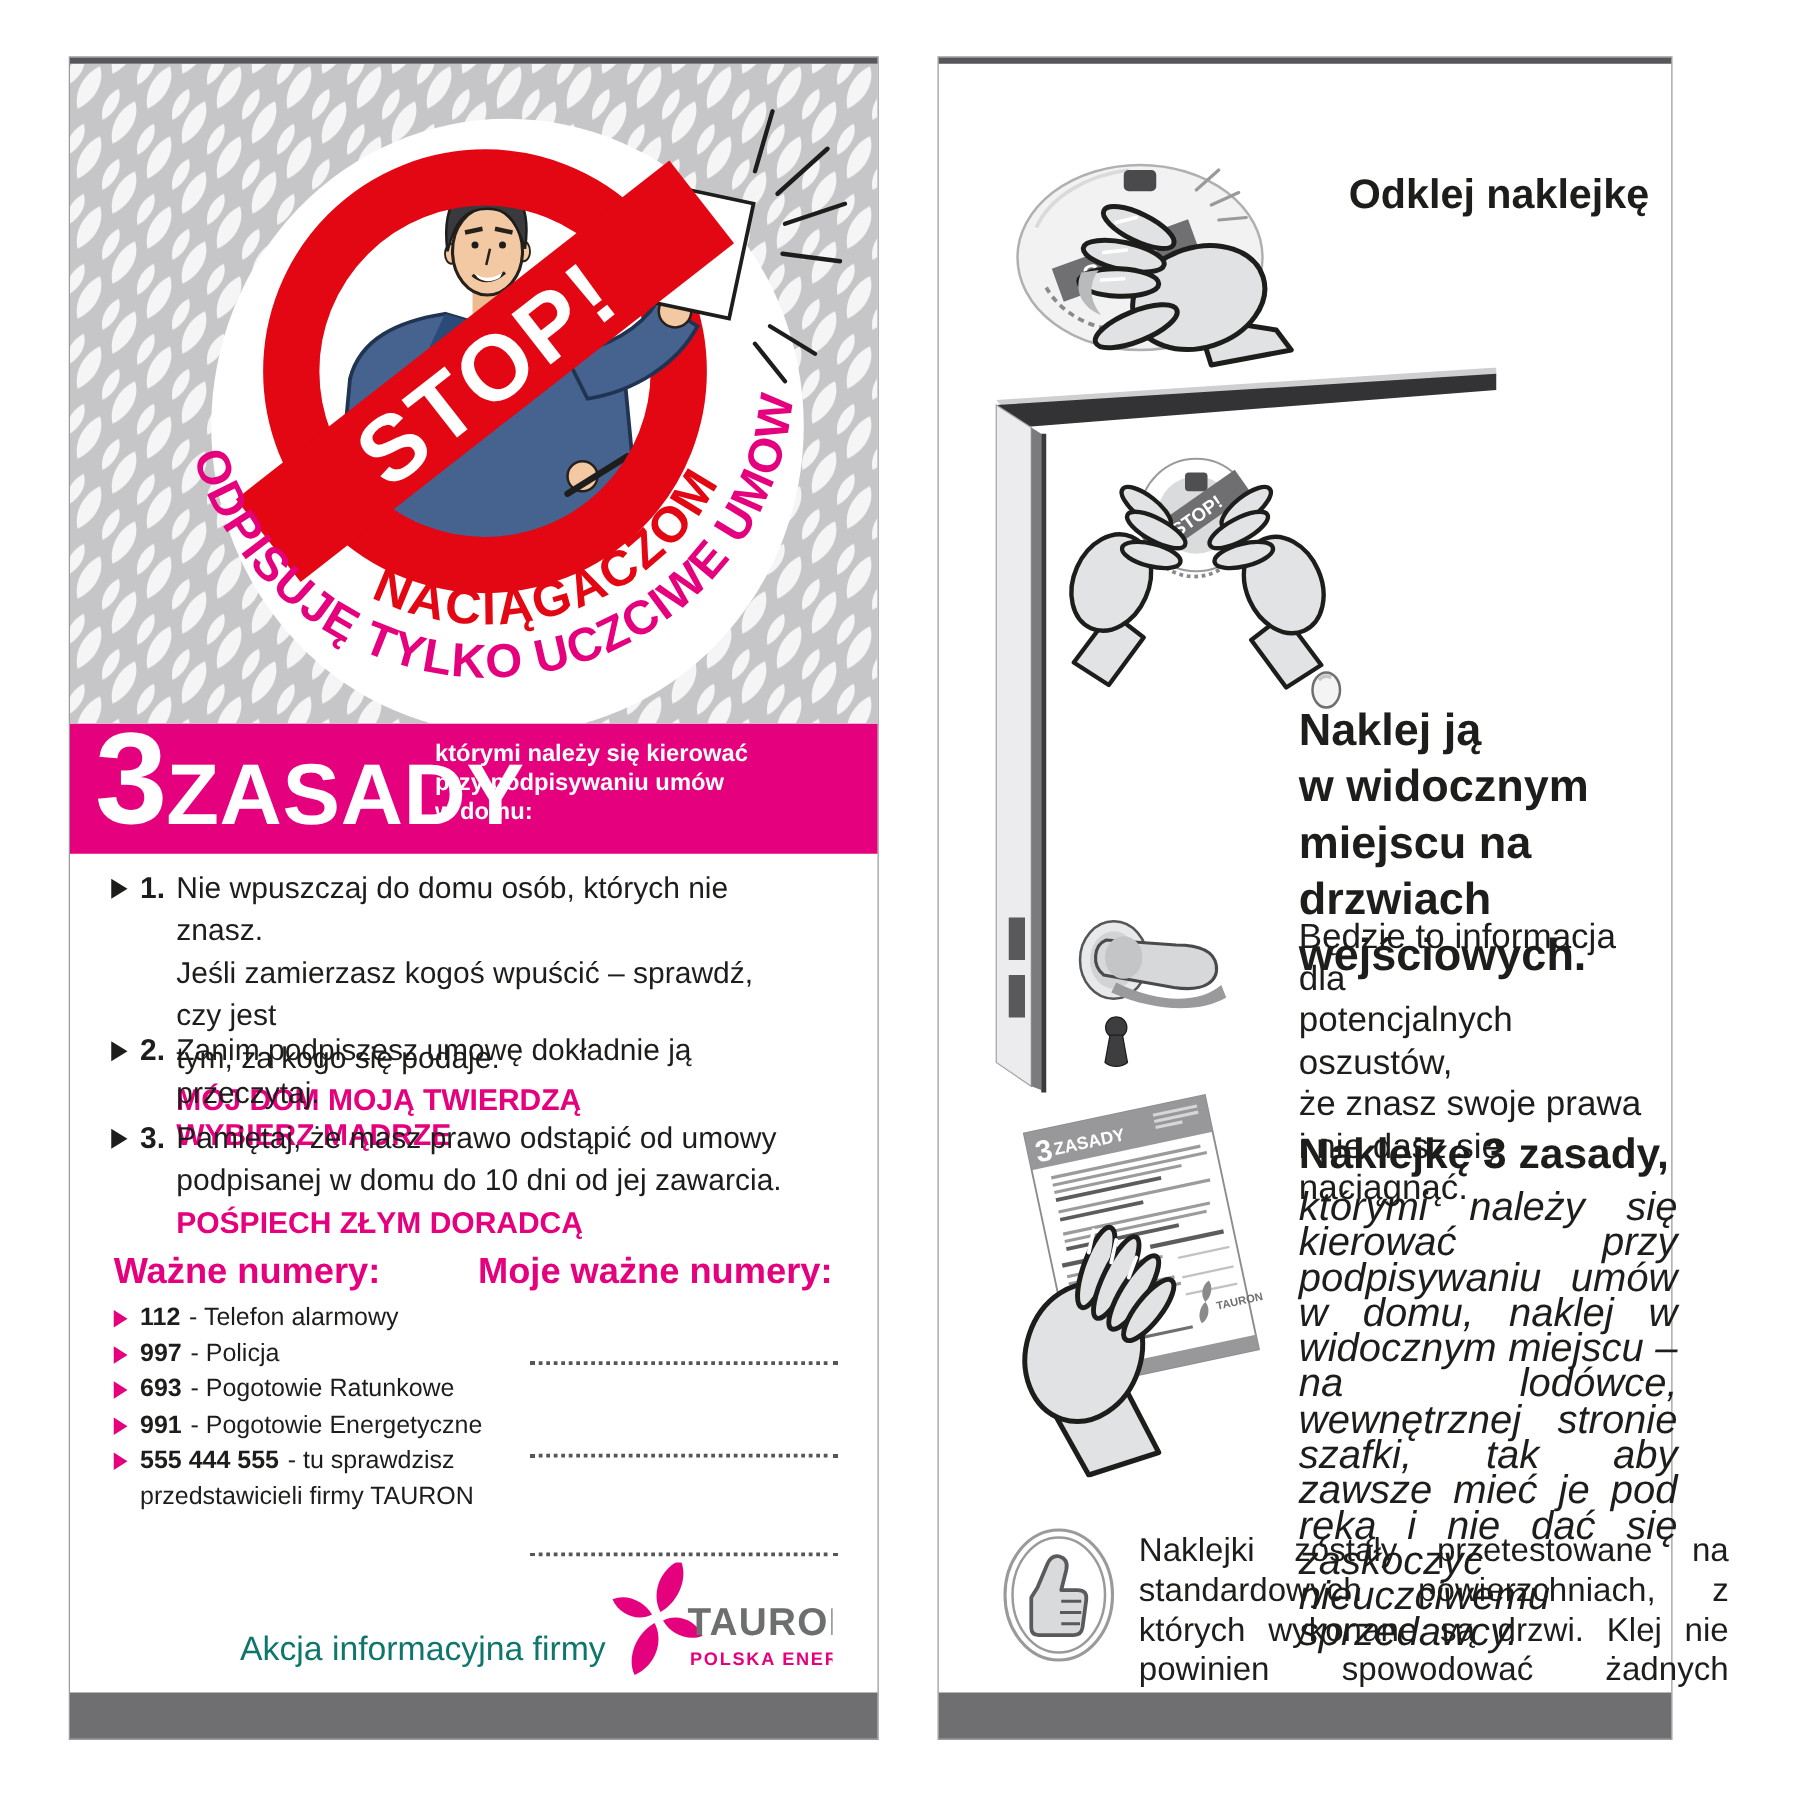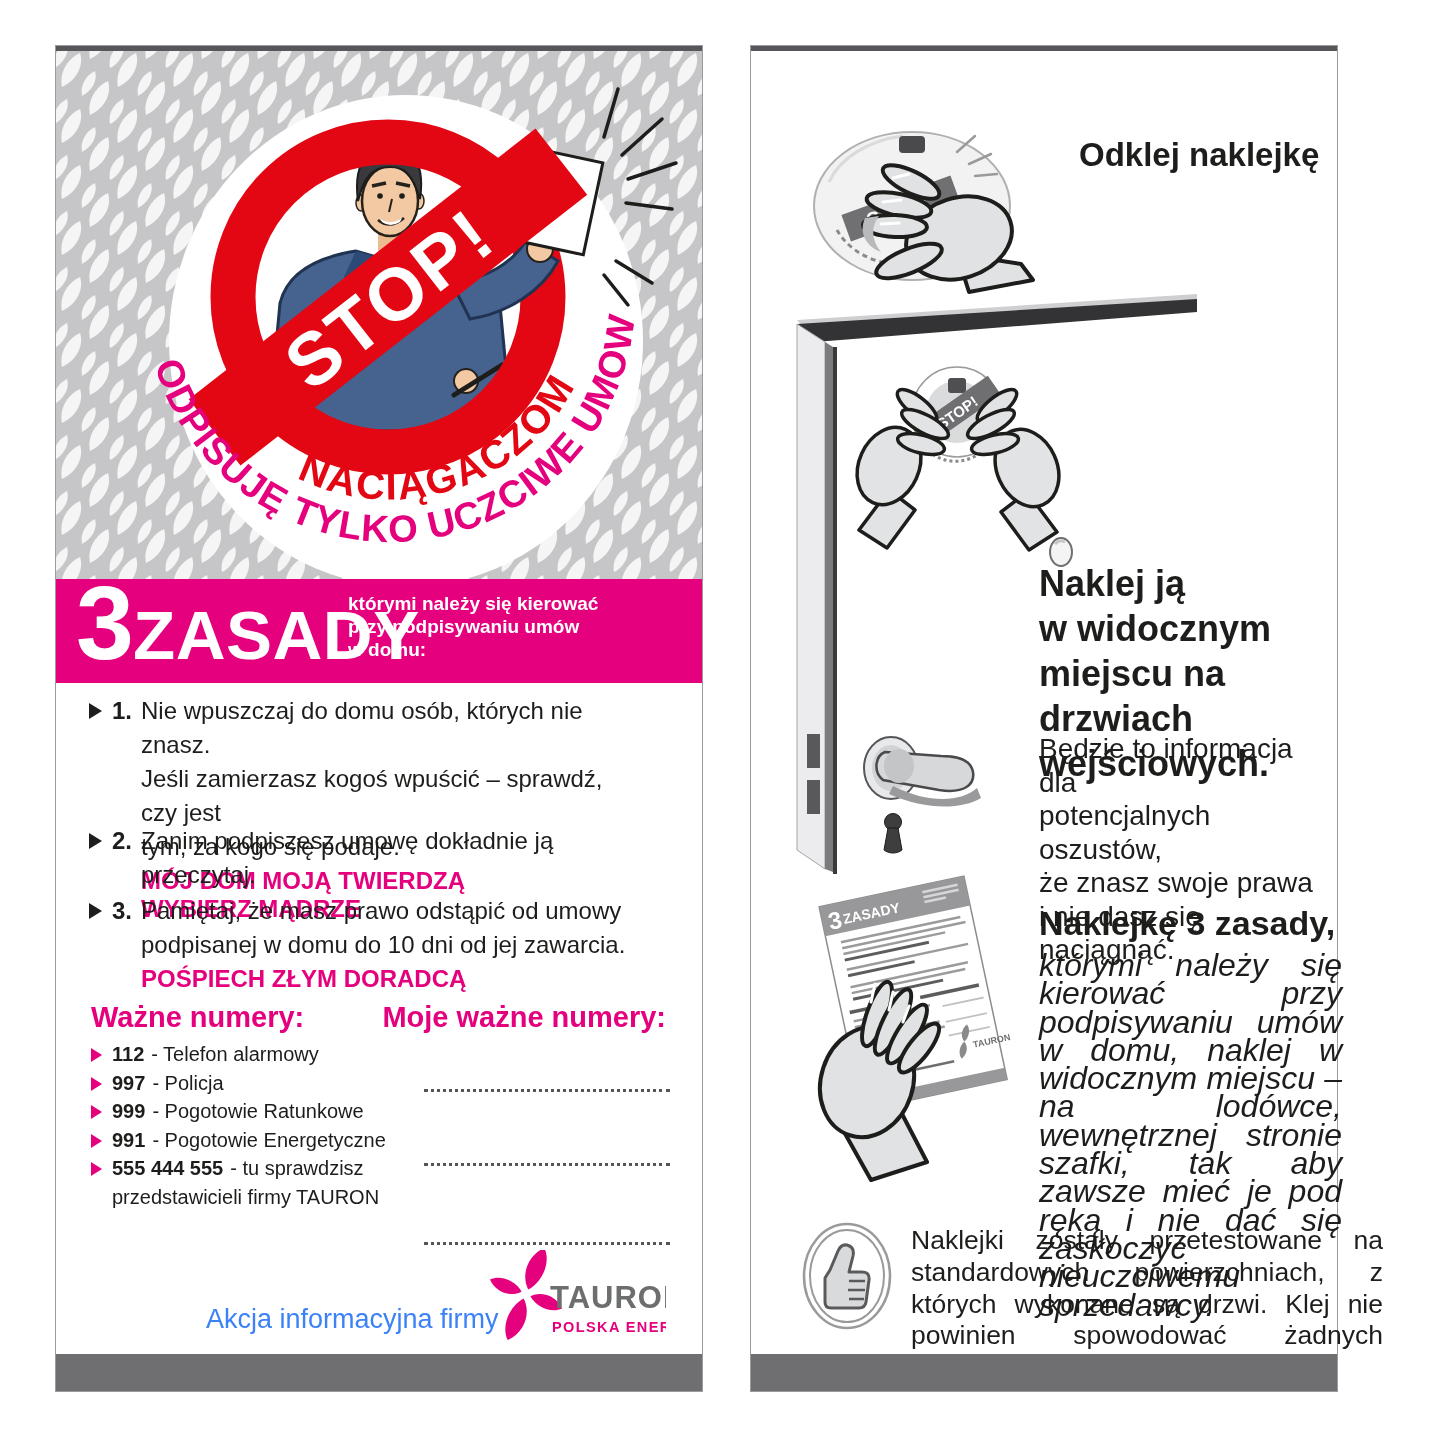--- a/index.html
+++ b/index.html
@@ -50,21 +50,21 @@
     border-top:7px solid transparent; border-bottom:7px solid transparent;
     margin-top:8px; margin-right:10px; flex:none;
   }
   .phone-num { font-weight:bold; margin-right:7px; white-space:nowrap; }
   .phone-label { white-space:nowrap; }
   .phone-wrap2 { margin-left:21px; }
   .dotted-line {
     position:absolute; left:368px; width:246px; height:0;
     border-bottom:3px dotted #55555a;
   }
-  .campaign-label { position:absolute; left:150px; top:1258px; font-size:27px; color:#3b82f6; }
+  .campaign-label { position:absolute; left:136px; top:1258px; font-size:27px; color:#0f766e; }
   .tauron-logo { position:absolute; left:430px; top:1204px; }
 
   
   .step1-icon { position:absolute; left:56px; top:66px; }
   .step1-title { position:absolute; left:328px; top:90px; font-size:33px; font-weight:bold; }
   .step1-sub { position:absolute; left:328px; top:137px; font-size:26px; font-weight:bold; line-height:33px; white-space:pre-line; }
 
   .door-illustration { position:absolute; left:38px; top:248px; }
   .step2-title { position:absolute; left:288px; top:503px; font-size:36px; font-weight:bold; line-height:45px; white-space:pre-line;margin-top:12px; }
   .step2-body { position:absolute; left:288px; top:686px; font-size:28px; line-height:33.5px; white-space:pre-line; }
@@ -211,21 +211,21 @@
       <span class="phone-num">112</span>
       <span class="phone-label">- Telefon alarmowy</span>
     </div>
     <div class="phone-row">
       <span class="tri-pink"></span>
       <span class="phone-num">997</span>
       <span class="phone-label">- Policja</span>
     </div>
     <div class="phone-row">
       <span class="tri-pink"></span>
-      <span class="phone-num">999</span>
+      <span class="phone-num">693</span>
       <span class="phone-label">- Pogotowie Ratunkowe</span>
     </div>
     <div class="phone-row">
       <span class="tri-pink"></span>
       <span class="phone-num">991</span>
       <span class="phone-label">- Pogotowie Energetyczne</span>
     </div>
     <div class="phone-row">
       <span class="tri-pink"></span>
       <span class="phone-num">555 444 555</span>

